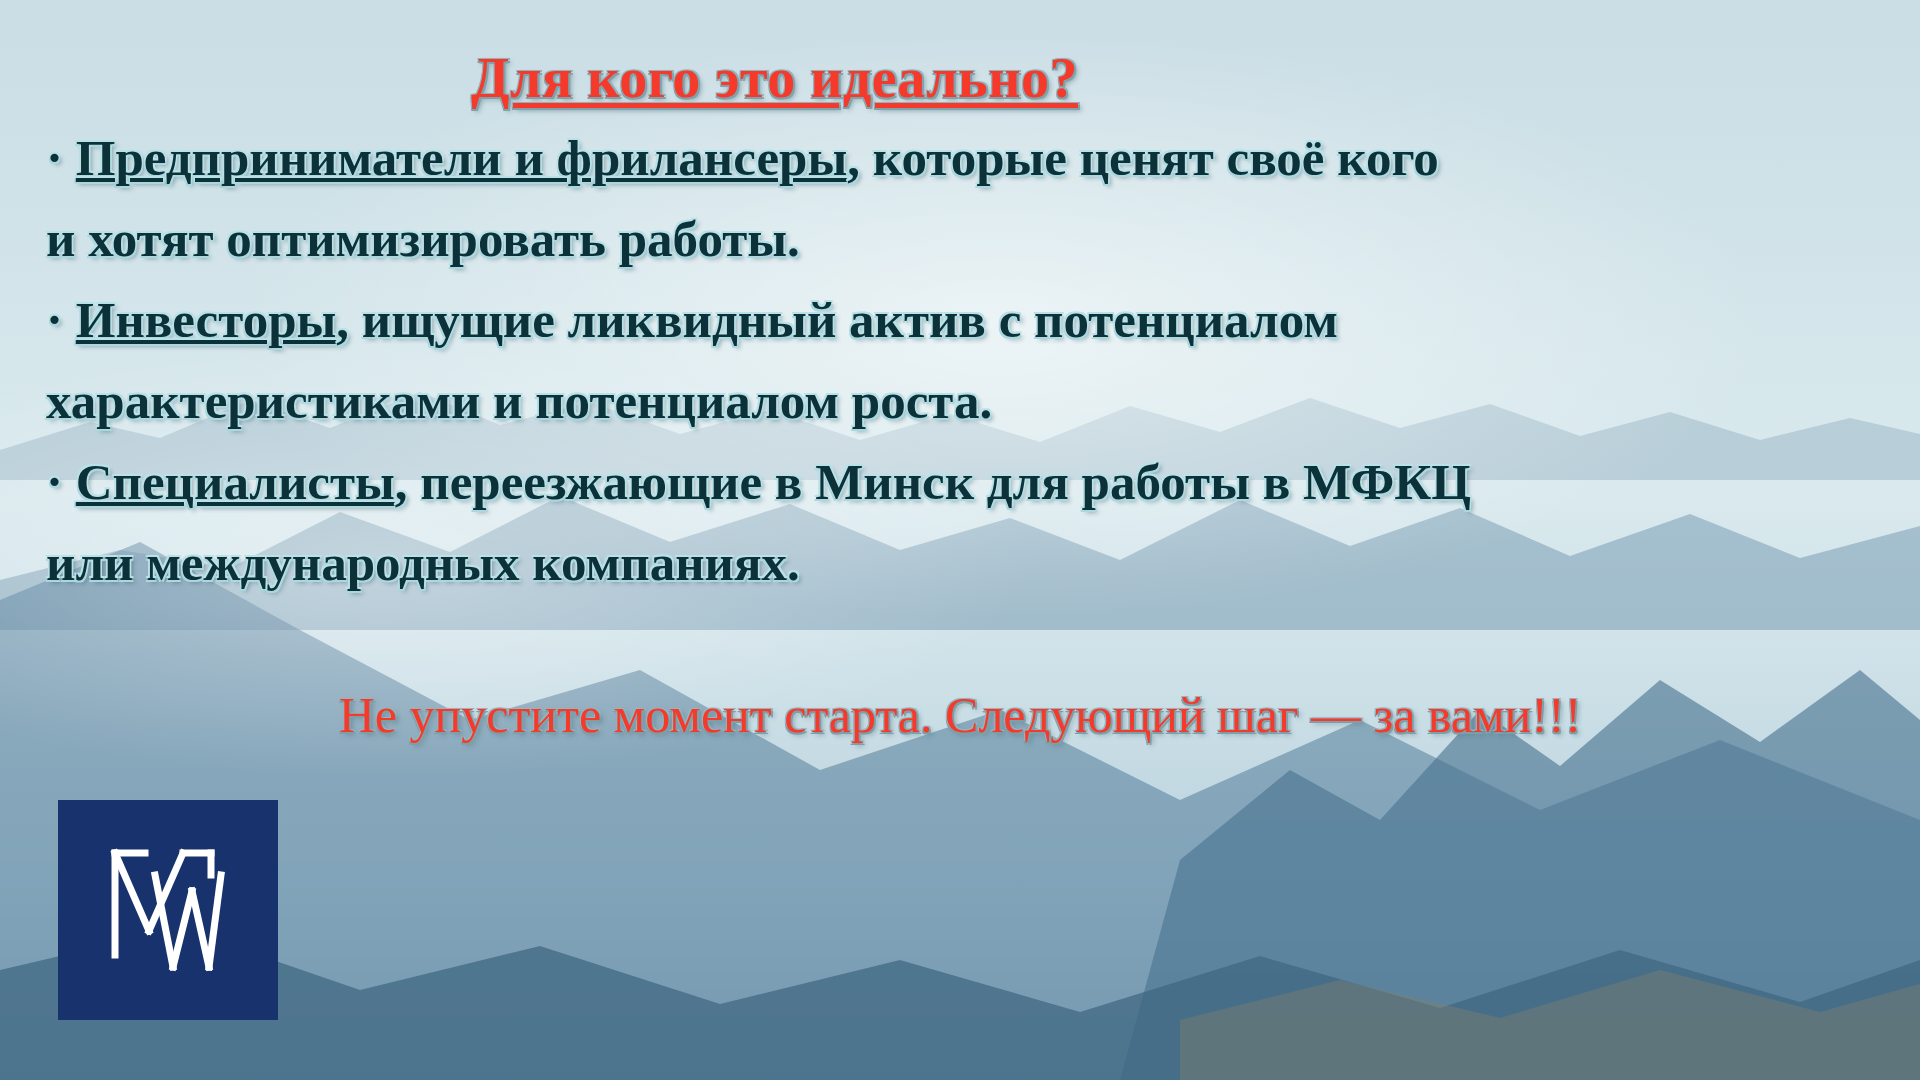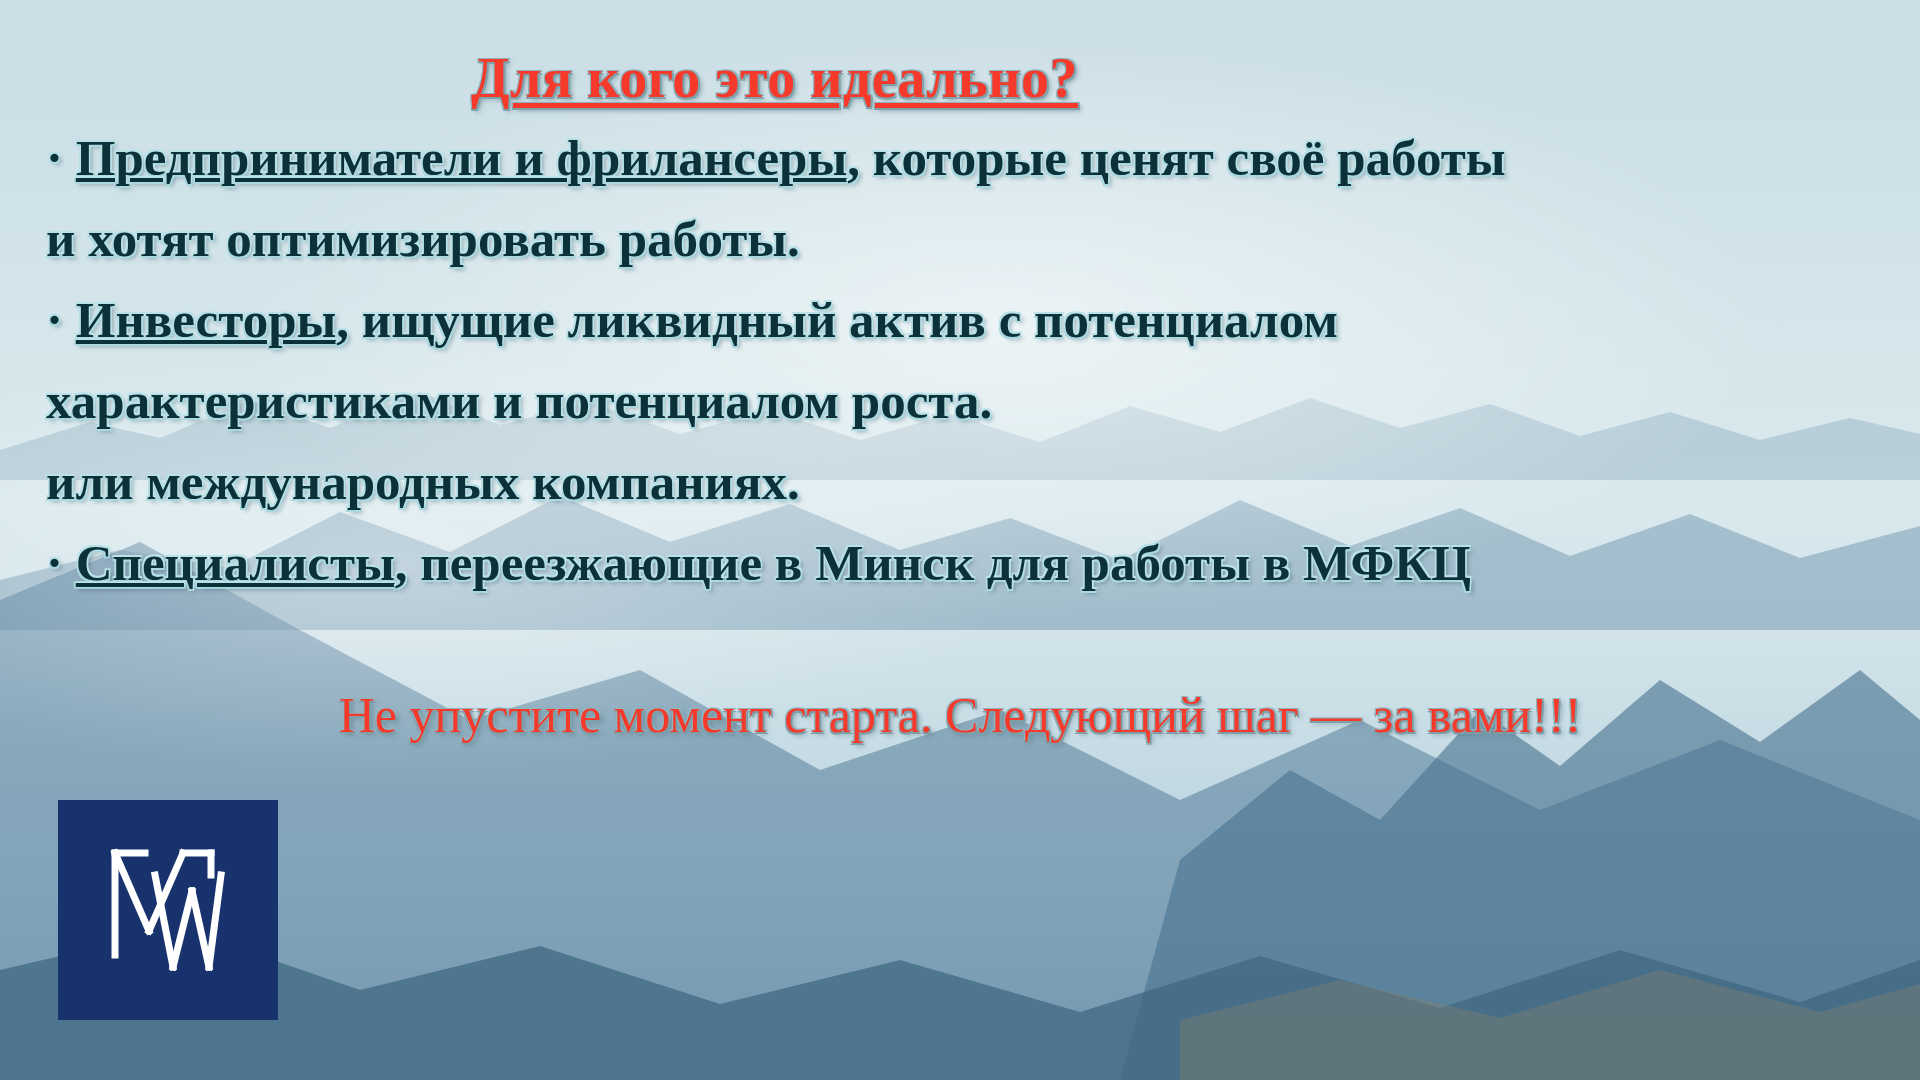--- a/index.html
+++ b/index.html
@@ -195,41 +195,41 @@
 
   <div class="content">
 
     <div class="title">
       <u>Для кого это идеально?</u>
     </div>
 
     <div class="body-block">
 
       <div class="body-line">
-        <span>· </span><span class="em">Предприниматели и фрилансеры</span><span>, которые ценят своё работы</span>
+        <span>· </span><span class="em">Предприниматели и фрилансеры</span><span>, которые ценят своё кого</span>
       </div>
 
       <div class="body-line">
         <span>и хотят оптимизировать работы.</span>
       </div>
 
       <div class="body-line">
         <span>· </span><span class="em">Инвесторы</span><span>, ищущие ликвидный актив с потенциалом</span>
       </div>
 
       <div class="body-line">
         <span>характеристиками и потенциалом роста.</span>
       </div>
 
       <div class="body-line">
+        <span>· </span><span class="em">Специалисты</span><span>, переезжающие в Минск для работы в МФКЦ</span>
+      </div>
+
+      <div class="body-line">
         <span>или международных компаниях.</span>
-      </div>
-
-      <div class="body-line">
-        <span>· </span><span class="em">Специалисты</span><span>, переезжающие в Минск для работы в МФКЦ</span>
       </div>
 
     </div>
 
     <div class="cta">Не упустите момент старта. Следующий шаг — за вами!!!</div>
 
   </div>
 
   <div class="logo">
     <svg width="150" height="150" viewBox="0 0 150 150">

